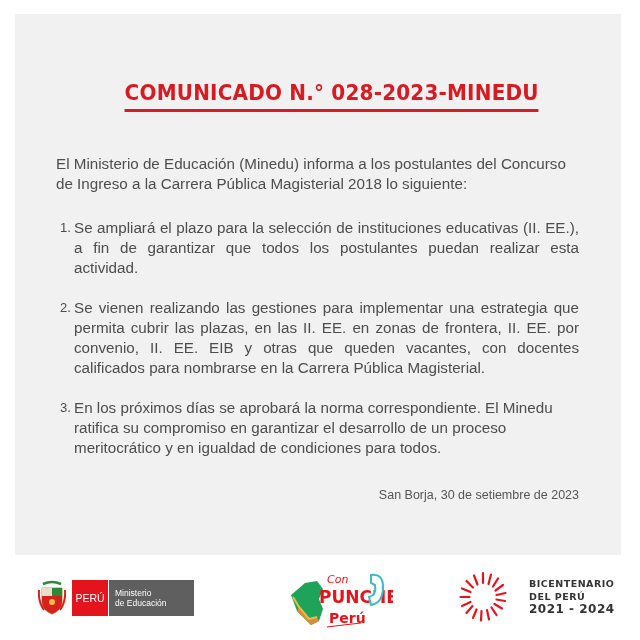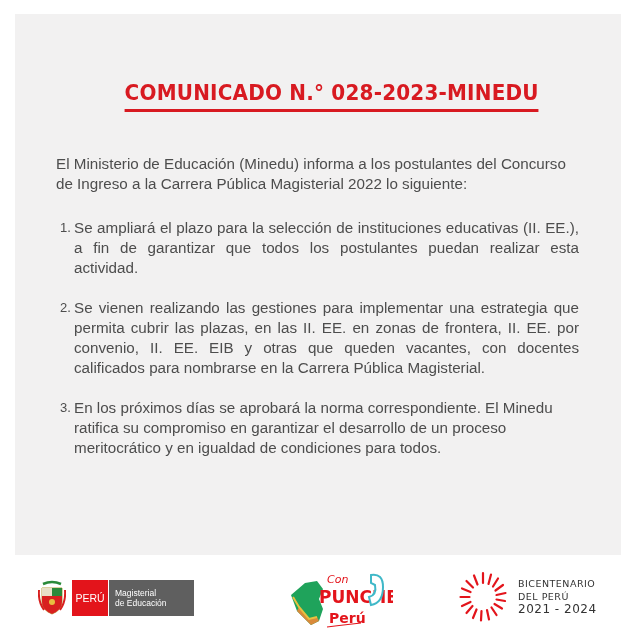--- a/index.html
+++ b/index.html
@@ -29,66 +29,67 @@
   .item.ragged { text-align: left; }
   .signature {
     position: absolute; right: 61px; top: 487px; text-align: right; font-size: 12.5px; line-height: 16px; color: #555;
   }
   .logo-minedu { position: absolute; left: 38px; top: 580px; height: 36px; display: flex; align-items: center; }
   .shield { width: 28px; height: 36px; margin-right: 6px; }
   .peru-box { width: 36px; height: 36px; background: #e3141b; color: #fff; font-size: 10.5px; display: flex; align-items: center; justify-content: center; }
   .min-box { width: 85px; height: 36px; background: #5f5f5f; color: #fff; font-size: 8.5px; line-height: 10px; display: flex; flex-direction: column; justify-content: center; padding-left: 6px; box-sizing: border-box; margin-left: 1px; }
   .logo-punche { position: absolute; left: 283px; top: 565px; width: 110px; height: 70px; }
   .logo-bicentenario { position: absolute; left: 458px; top: 570px; display: flex; align-items: center; }
-  .bic-text { margin-left: 10px; font-weight: normal; color: #333; font-size: 9.5px; line-height: 12.5px; letter-spacing: 0.5px; font-family: "DejaVu Sans", sans-serif; }
+  .bic-text { margin-left: 21px; font-weight: bold; color: #333; font-size: 9.5px; line-height: 12.5px; letter-spacing: 0.5px; font-family: "DejaVu Sans", sans-serif; }
   .bic-text .years { font-size: 12px; }
 </style>
 </head>
 <body>
 
 <div class="panel"></div>
 
 <div class="title-wrap">
   <span class="title">COMUNICADO N.° 028-2023-MINEDU</span>
 </div>
 
-<div class="body-text intro">El Ministerio de Educación (Minedu) informa a los postulantes del Concurso de Ingreso a la Carrera Pública Magisterial 2022 lo siguiente:</div>
+<div class="body-text intro">El Ministerio de Educación (Minedu) informa a los postulantes del Concurso de Ingreso a la Carrera Pública Magisterial 2018 lo siguiente:</div>
 
 <div class="list">
   <div class="item">
     <span class="num">1.</span>
     <span>Se ampliará el plazo para la selección de instituciones educativas (II. EE.), a fin de garantizar que todos los postulantes puedan realizar esta actividad.</span>
   </div>
   <div class="item">
     <span class="num">2.</span>
     <span>Se vienen realizando las gestiones para implementar una estrategia que permita cubrir las plazas, en las II. EE. en zonas de frontera, II. EE. por convenio, II. EE. EIB y otras que queden vacantes, con docentes calificados para nombrarse en la Carrera Pública Magisterial.</span>
   </div>
   <div class="item ragged">
     <span class="num">3.</span>
     <span>En los próximos días se aprobará la norma correspondiente. El Minedu ratifica su compromiso en garantizar el desarrollo de un proceso meritocrático y en igualdad de condiciones para todos.</span>
   </div>
 </div>
 
 <div class="signature">
+  <div>San Borja, 30 de setiembre de 2023</div>
 </div>
 
 <div class="logo-minedu">
   <svg class="shield" viewBox="0 0 28 36">
     <path d="M5 4 Q14 0 23 4" stroke="#2a8a3a" stroke-width="2.5" fill="none"></path>
     <path d="M4 8 L24 8 L24 22 Q24 30 14 34 Q4 30 4 22 Z" fill="#fff" stroke="#b8a040" stroke-width="1"></path>
     <rect x="4" y="8" width="10" height="8" fill="#e8e0c8"></rect>
     <rect x="14" y="8" width="10" height="8" fill="#2a8a3a"></rect>
     <path d="M4 16 L24 16 L24 22 Q24 30 14 34 Q4 30 4 22 Z" fill="#d8201f"></path>
     <circle cx="14" cy="22" r="3" fill="#e8c040"></circle>
     <path d="M1 10 Q0 22 6 30" stroke="#d8201f" stroke-width="2" fill="none"></path>
     <path d="M27 10 Q28 22 22 30" stroke="#d8201f" stroke-width="2" fill="none"></path>
   </svg>
   <div class="peru-box">PERÚ</div>
   <div class="min-box">
-    <span>Magisterial</span>
+    <span>Ministerio</span>
     <span>de Educación</span>
   </div>
 </div>
 
 <svg class="logo-punche" viewBox="0 0 110 70">
   <path d="M8 30 L22 18 L34 16 L40 24 L36 34 L40 44 L36 56 L28 60 L14 46 Z" fill="#1fa35b"></path>
   <path d="M14 46 L28 60 L36 56 L34 52 L26 54 L16 42 Z" fill="#d98a3a"></path>
   <path d="M10 32 L16 42 L26 54 L34 52" stroke="#e8c040" stroke-width="2" fill="none"></path>
   <text x="44" y="18" font-family="DejaVu Sans, sans-serif" font-size="11" fill="#e3141b" font-style="italic">Con</text>
   <text x="36" y="38" font-family="DejaVu Sans, sans-serif" font-size="17" font-weight="bold" fill="#e3141b">PUNCHE</text>

